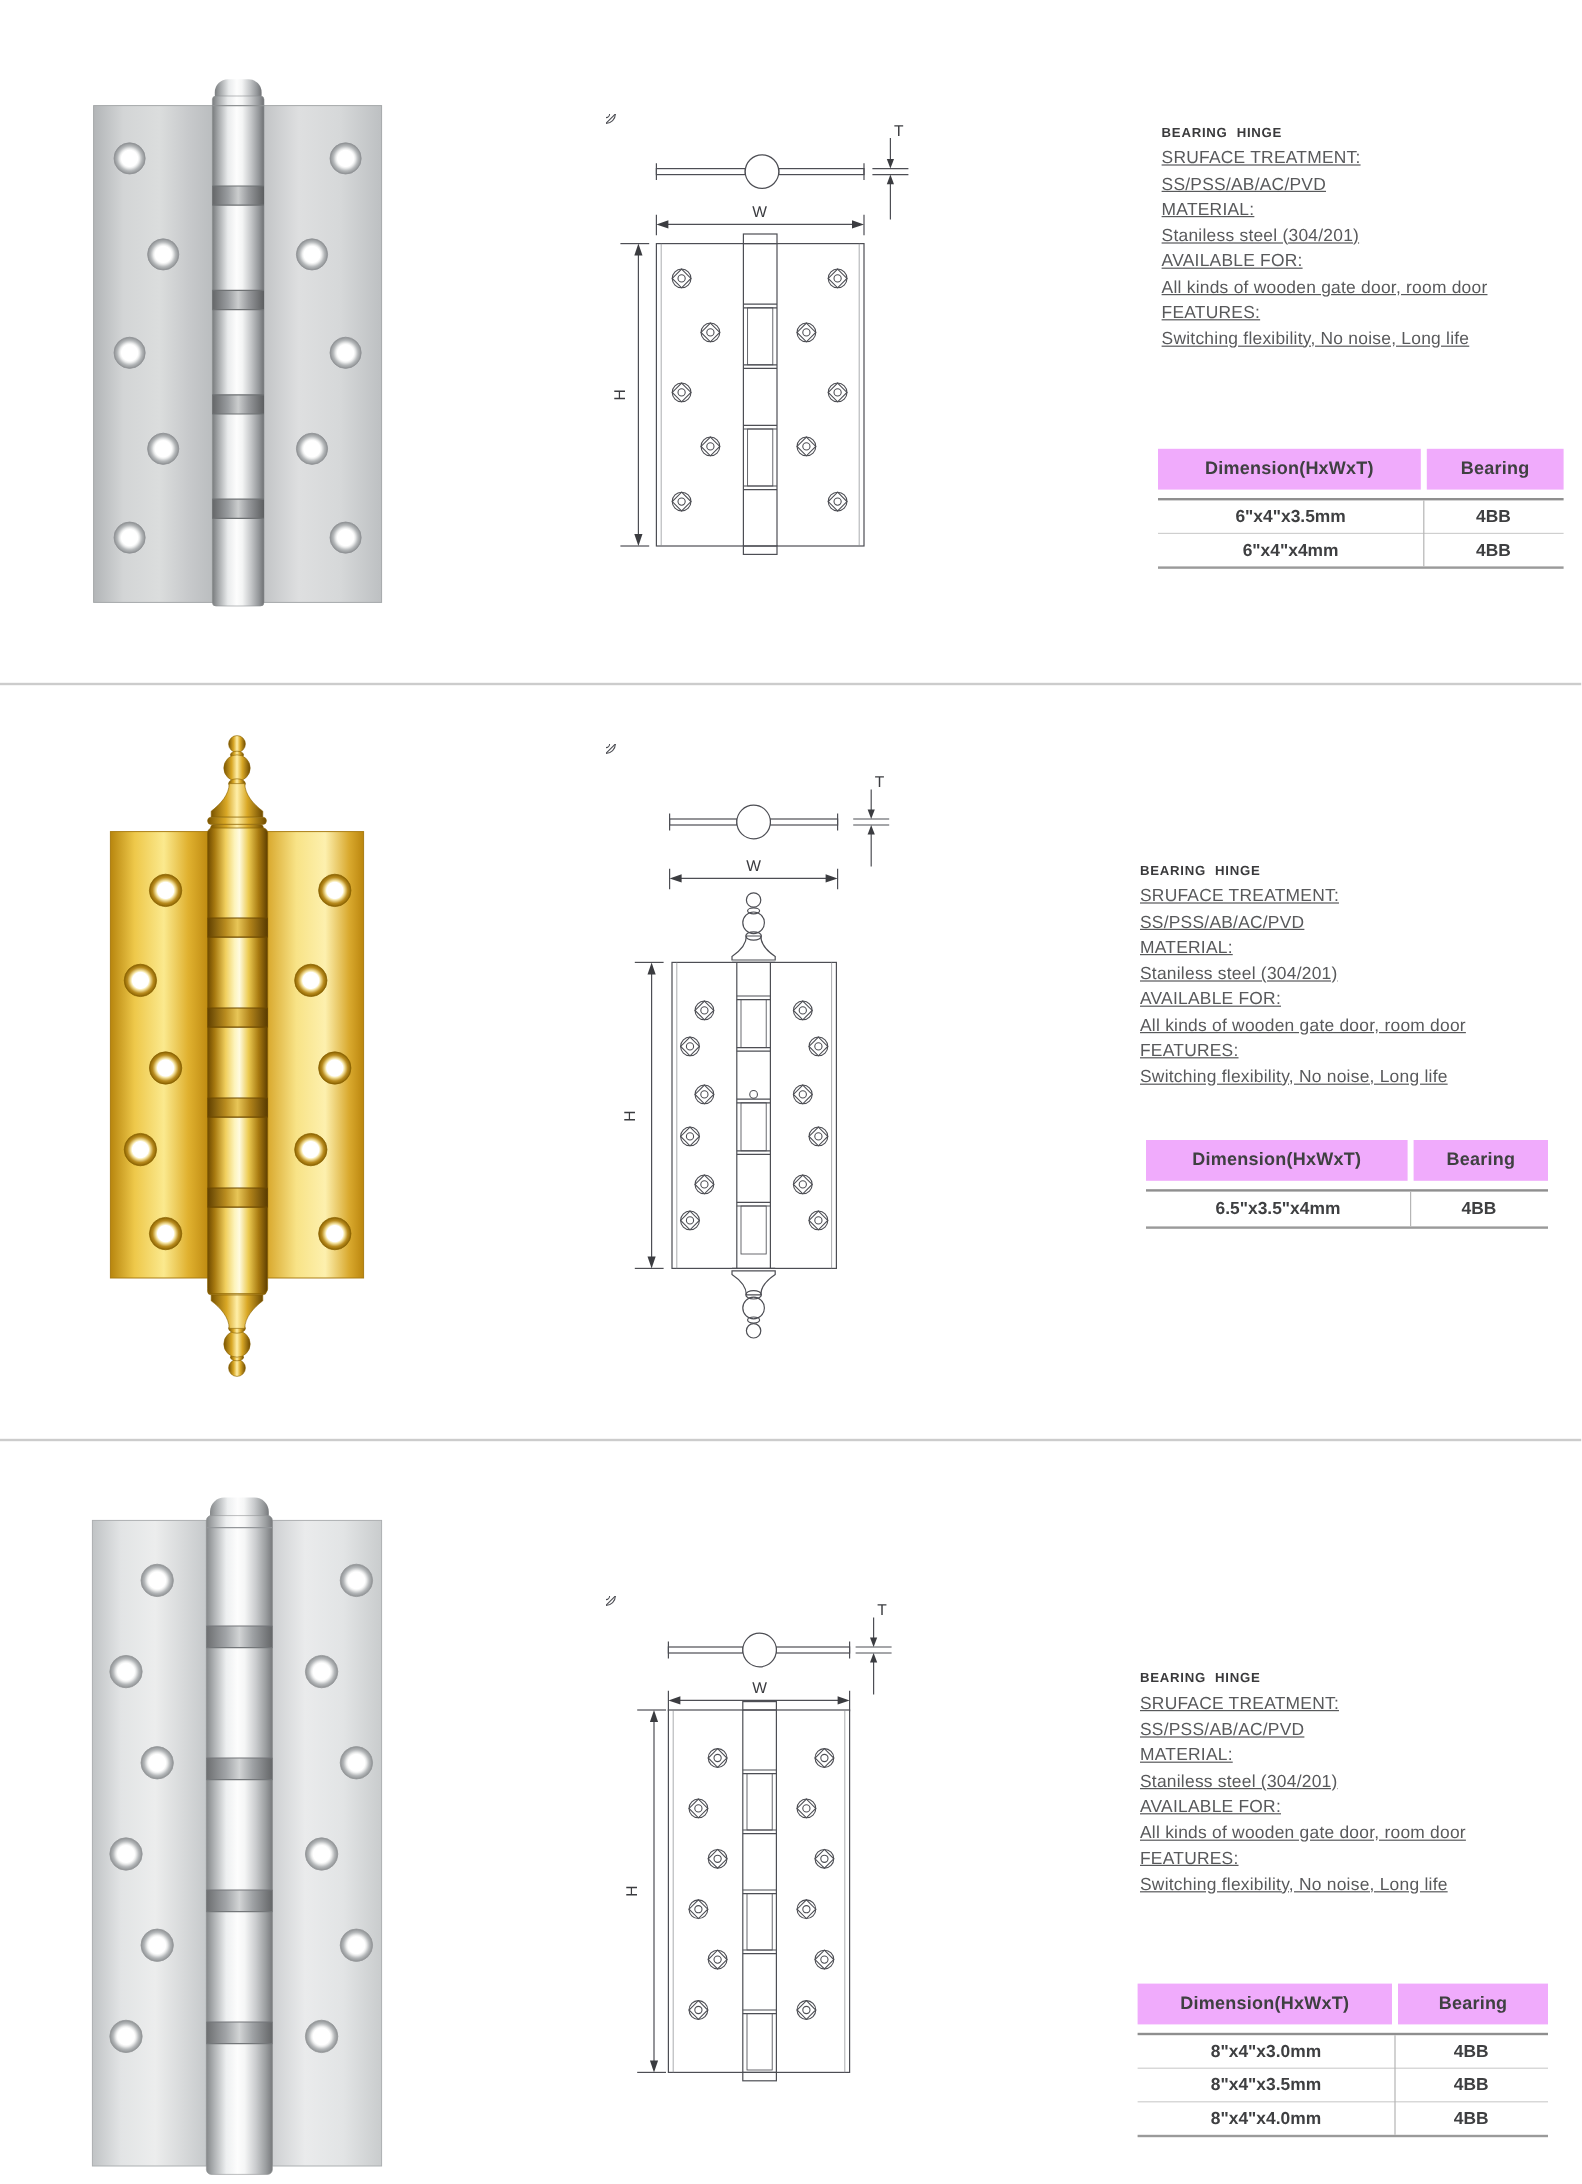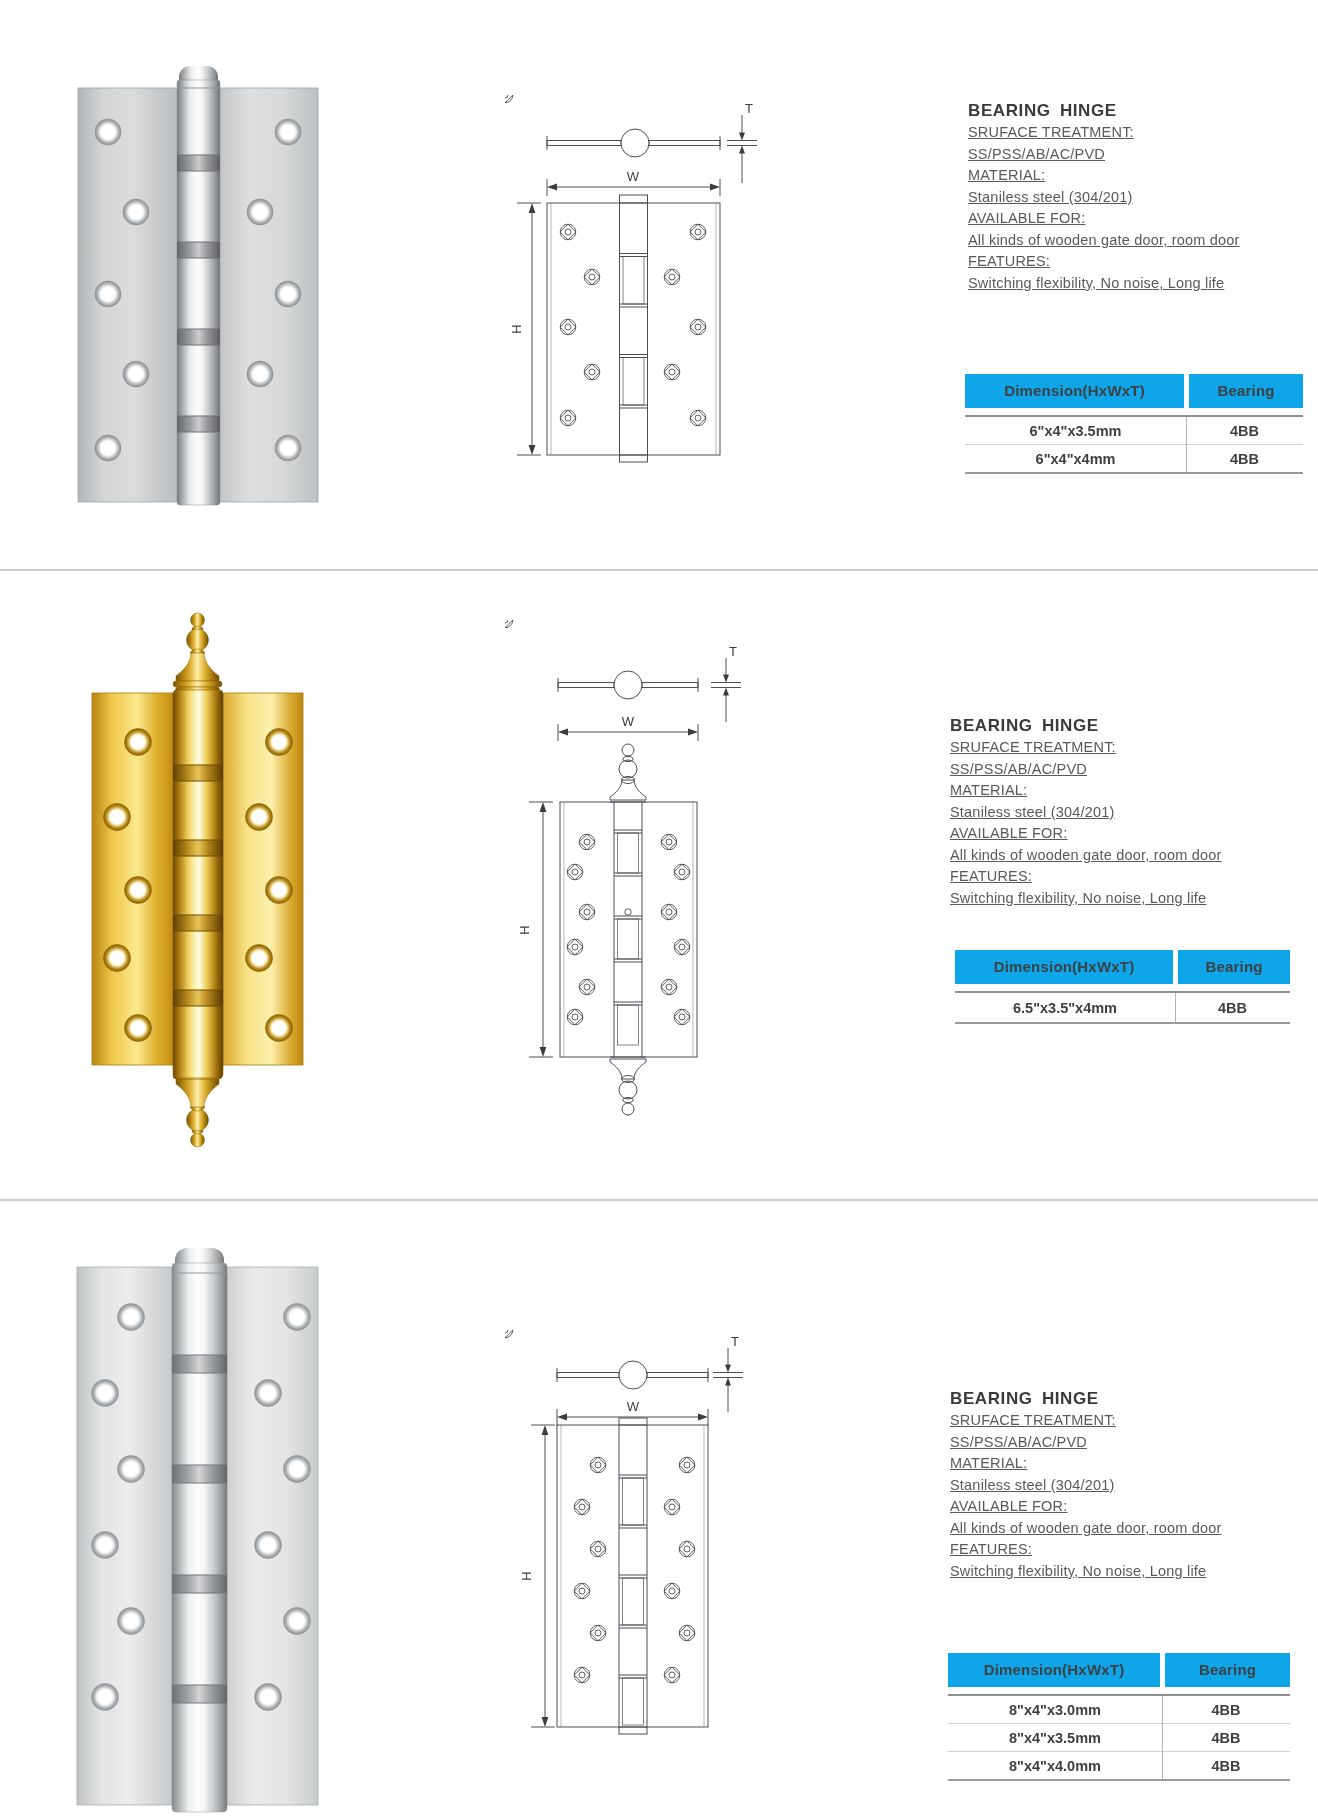--- a/index.html
+++ b/index.html
@@ -2,26 +2,26 @@
 <html><head>
 <meta charset="utf-8">
 <style>
   html,body{margin:0;padding:0;background:#ffffff;}
   .page{position:relative;width:1318px;height:1820px;background:#ffffff;overflow:hidden;
         font-family:"Liberation Sans",sans-serif;}
   .abs{position:absolute;}
   .divider{position:absolute;left:0;width:1318px;height:2px;background:#cccccc;}
   
   .info{position:absolute;color:#58595b;font-size:14.5px;line-height:21.5px;white-space:nowrap;}
-  .info-title{font-weight:bold;color:#3a3a3c;font-size:17px;letter-spacing:0.6px;line-height:22px;word-spacing:4px;}
+  .info-title{font-weight:bold;color:#3a3a3c;font-size:11px;letter-spacing:0.6px;line-height:22px;word-spacing:4px;}
   .info-line{letter-spacing:0.2px;text-decoration:underline;}
   
   .tbl{position:absolute;}
   .tbl-head{display:flex;gap:5px;}
-  .th{background:#0ea5e9;height:34px;line-height:34px;text-align:center;
+  .th{background:#f0abfc;height:34px;line-height:34px;text-align:center;
       font-weight:bold;color:#3f4041;font-size:15px;letter-spacing:0.2px;}
   .tbl-body{margin-top:7px;border-top:2px solid #8f8f8f;border-bottom:2px solid #9a9a9a;position:relative;}
   .tbl-body::after{content:"";position:absolute;top:0;bottom:0;left:var(--dimw);width:1px;background:#b5b5b5;}
   .tr{display:flex;height:27px;align-items:center;border-top:1px solid #cfcfcf;}
   .tr:first-child{border-top:none;}
   .td{text-align:center;font-weight:bold;color:#3e3f41;font-size:14.5px;}
   .td-dim{width:var(--dimw);}
   .td-bear{flex:1;}
   svg{display:block;}
   svg text{font-family:"Liberation Sans",sans-serif;font-size:13px;fill:#3b3c40;}

